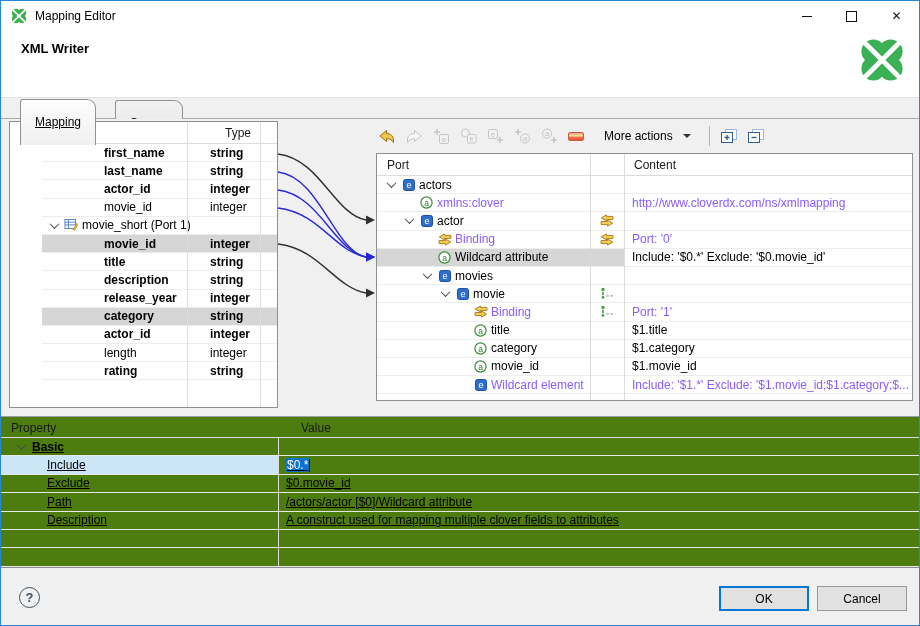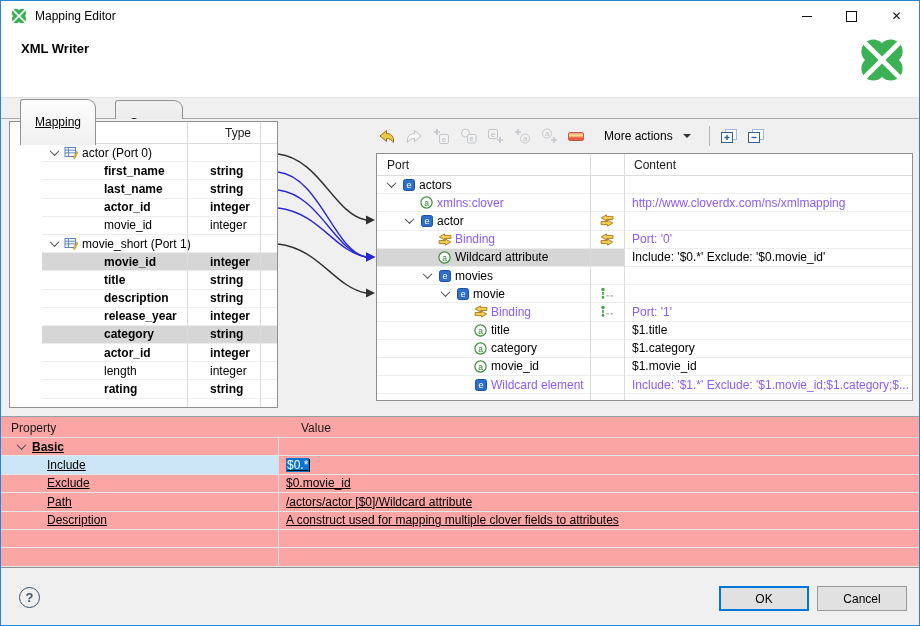--- a/index.html
+++ b/index.html
@@ -49,21 +49,21 @@
   
   .toolbar{position:absolute;left:375px;top:3px;width:537px;height:28px;display:flex;align-items:center;}
   .tool-btn{height:24px;min-width:22px;display:flex;align-items:center;justify-content:center;margin-right:5px;border-radius:2px;}
   .remove-glyph{display:inline-block;width:14px;height:7px;border:1px solid #cc5a43;border-radius:2px;background:linear-gradient(180deg,#f59f8d 0%,#fbe08e 40%,#ef6a50 65%,#e05242 100%);}
   .more-actions{display:flex;align-items:center;margin:0 4px 0 6px;padding:2px 6px;border-radius:2px;}
   .dd-arrow{width:0;height:0;border-left:4px solid transparent;border-right:4px solid transparent;border-top:4px solid #333;margin-left:10px;}
   .tb-sep{width:1px;height:20px;background:#b5b5b5;margin:0 8px;}
   
   #arrows{position:absolute;left:277px;top:12px;width:98px;height:292px;pointer-events:none;}
   
-  .props{position:absolute;left:0;top:415px;width:920px;height:152px;background:#fca5a5;border-top:1px solid #9aa0a6;border-bottom:1px solid #8f8f8f;box-sizing:border-box;overflow:hidden;}
+  .props{position:absolute;left:0;top:415px;width:920px;height:152px;background:#4d7c0f;border-top:1px solid #9aa0a6;border-bottom:1px solid #8f8f8f;box-sizing:border-box;overflow:hidden;}
   .props .tbl-header{height:21px;}
   .prow{position:relative;display:flex;height:18.4px;border-bottom:1px solid #e7e7e7;box-sizing:border-box;align-items:center;white-space:nowrap;text-decoration:underline;}
   .p-name{flex:0 0 277px;height:100%;display:flex;align-items:center;box-sizing:border-box;overflow:hidden;}
   .p-val{flex:1 1 auto;height:100%;display:flex;align-items:center;padding-left:8px;overflow:hidden;}
   .prow.selected .p-name{background:#cde6f7;}
   .sel-text{background:#0a72d0;color:#fff;padding:0 1px;}
   .caret{display:inline-block;width:1px;height:13px;background:#000;margin-left:0px;vertical-align:middle;}
   
   .footer{position:absolute;left:0;top:567px;width:920px;height:58px;background:#f0f0f0;}
   .help-btn{position:absolute;left:18px;top:19px;width:21px;height:21px;border:1.6px solid #3d5264;border-radius:50%;box-sizing:border-box;display:flex;align-items:center;justify-content:center;color:#3d5264;font-weight:bold;font-size:13px;}
@@ -126,38 +126,20 @@
 
     <div class="panel" id="field-table">
       <div class="tbl-header">
         <span class="hlabel" style="left:10px">Field</span>
         <span class="hlabel" style="left:183px">Type</span>
       </div>
       <div class="vline" style="left:177px"></div>
       <div class="vline" style="left:250px"></div>
       <div id="field-rows">
           <div class="row">
-            <div class="cell ft-name" style="padding-left:4px">
-              <span class="slot">
-                <span class="chev"></span>
-              </span>
-              <span class="islot">
-                <svg width="15" height="14" viewBox="0 0 15 14">
-                  <rect x="1" y="1.5" width="10.5" height="9" fill="#fff" stroke="#5b87bd"></rect>
-                  <line x1="1" y1="4.2" x2="11.5" y2="4.2" stroke="#5b87bd"></line>
-                  <line x1="1" y1="6.9" x2="11.5" y2="6.9" stroke="#5b87bd"></line>
-                  <line x1="4.4" y1="1.5" x2="4.4" y2="10.5" stroke="#5b87bd"></line>
-                  <path d="M14 6.2 L10.6 12.6 L9 11.7 L12.5 5.4 Z" fill="#e9b23a" stroke="#a97d1c" stroke-width="0.5"></path>
-                </svg>
-              </span>
-              <span class="lbl">actor (Port 0)</span>
-            </div>
-            <div class="cell ft-type"></div>
-          </div>
-          <div class="row">
             <div class="cell ft-name" style="padding-left:60px">
               <span class="lbl b">first_name</span>
             </div>
             <div class="cell ft-type">
               <span class="b">string</span>
             </div>
           </div>
           <div class="row">
             <div class="cell ft-name" style="padding-left:60px">
               <span class="lbl b">last_name</span>

